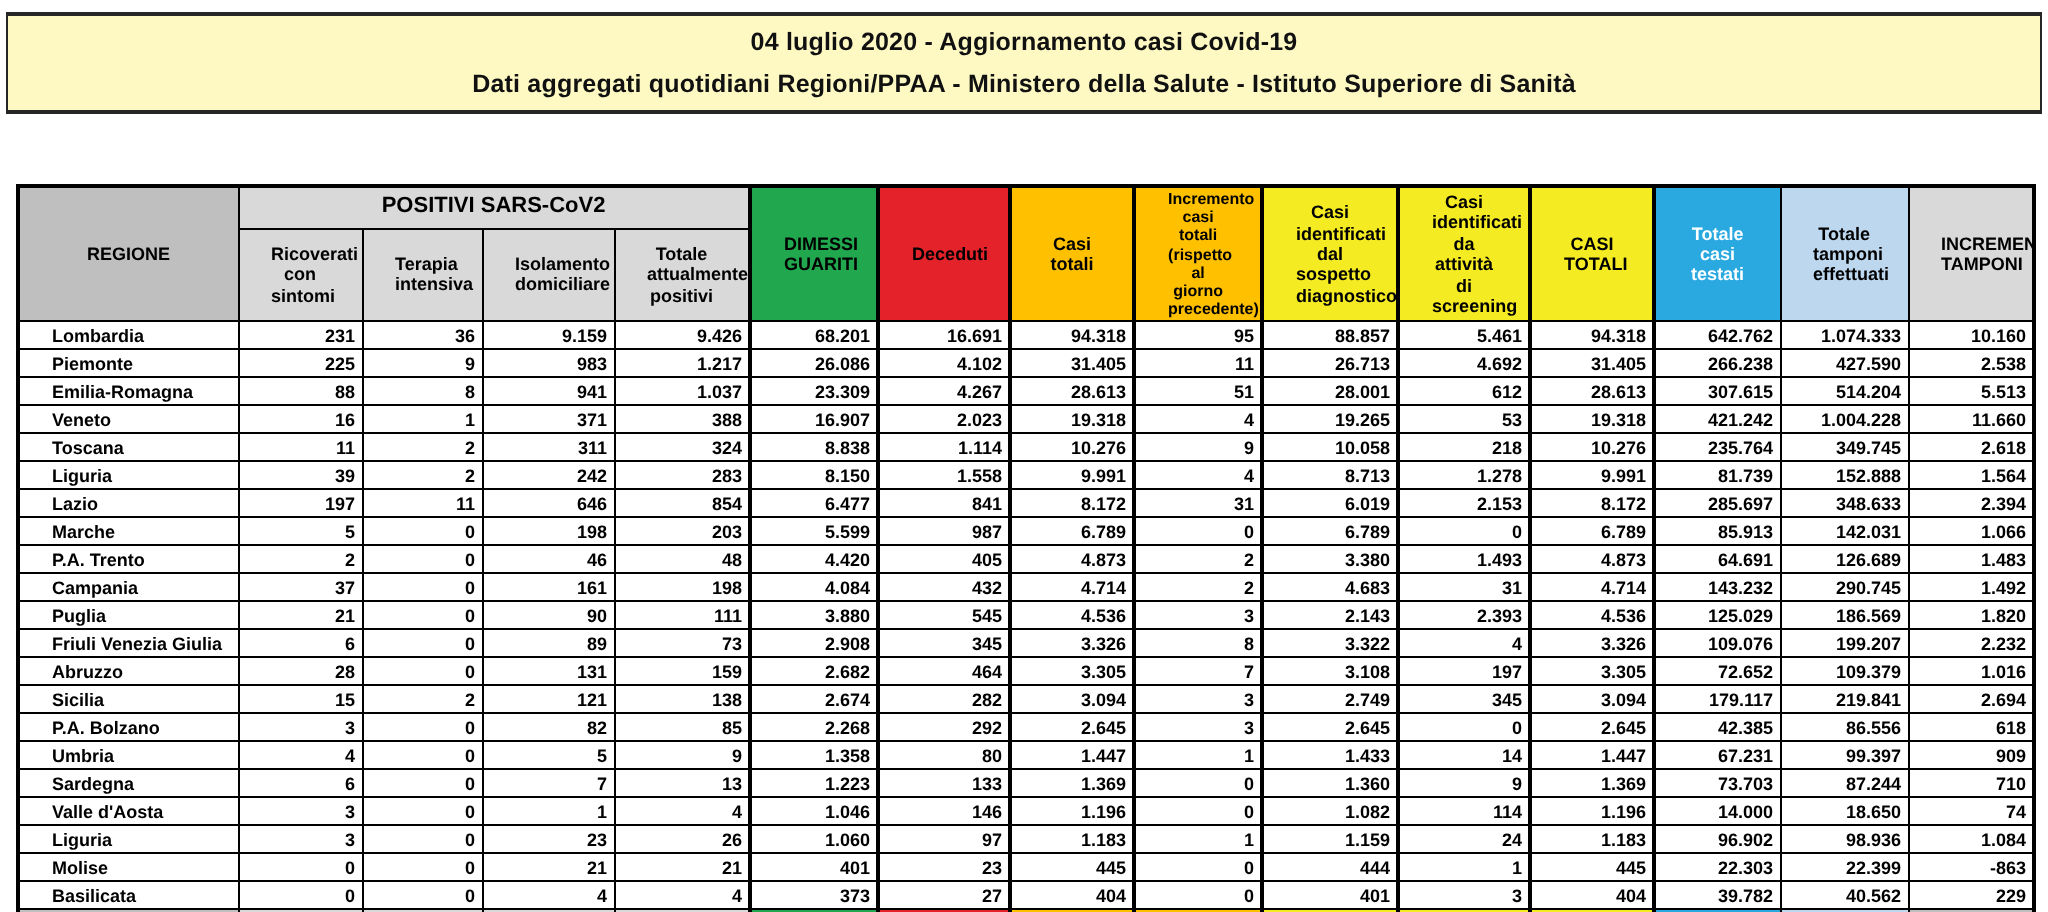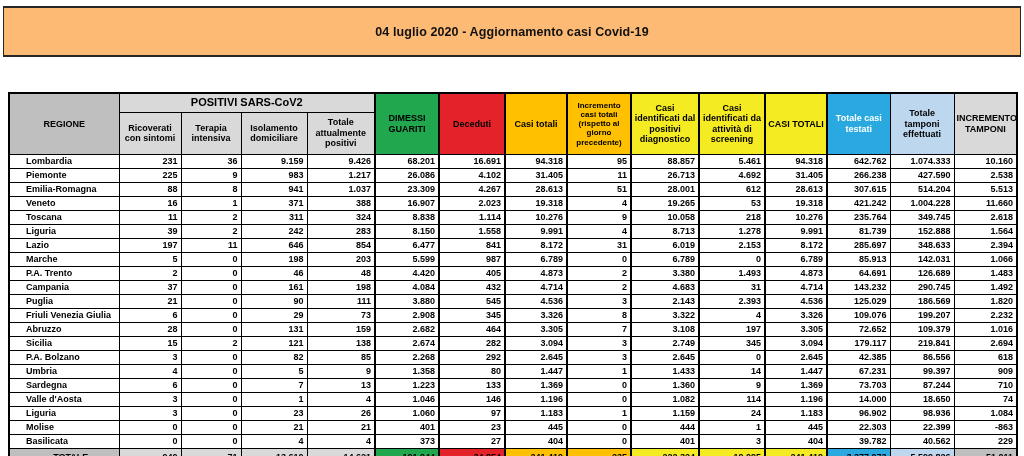--- a/index.html
+++ b/index.html
@@ -4,33 +4,33 @@
 <style>
   html,body{margin:0;padding:0;}
   body{
     width:1024px;height:456px;position:relative;background:#ffffff;
     font-family:"Liberation Sans", sans-serif;color:#000;
   }
   .title-box{
     position:absolute;left:3px;top:6px;width:1016px;height:47px;
     border:1px solid #262626;border-top-width:2px;border-bottom-width:2px;
     display:flex;flex-direction:column;justify-content:space-evenly;align-items:center;
-    text-align:center;background:#fdba74;
+    text-align:center;background:#fef9c3;
   }
   .title-line{font-size:12.5px;font-weight:600;color:#111;letter-spacing:.1px;}
 
   table{
     position:absolute;left:8px;top:92px;width:1008px;
     border-collapse:collapse;table-layout:fixed;
     border:2px solid #000;
   }
   th,td{border:1px solid #000;overflow:hidden;}
   thead th{
     font-weight:bold;text-align:center;vertical-align:middle;
-    padding:1px 2px;font-size:9px;line-height:1.15;white-space:normal;
+    padding:1px 16px;font-size:9px;line-height:1.15;white-space:normal;
   }
   .hrow1{height:19px;}
   .hrow2{height:42px;}
   .h-group{font-size:11px;}
   .h-small{font-size:8px;margin-top:12px;}
   tbody td{
     font-size:9px;font-weight:bold;white-space:nowrap;
     padding:0 3px 0 2px;height:13px;vertical-align:middle;background:#fff;
   }
   td.num{text-align:right;}
@@ -55,20 +55,21 @@
   .bg-blue{background:var(--blue);}
   .bg-lightblue{background:var(--light-blue);}
   .bg-gray-mid{background:var(--gray-mid);}
   .bg-gray-light{background:var(--gray-light);}
 </style>
 </head>
 <body>
 
 <div class="title-box">
   <div class="title-line">04 luglio 2020 - Aggiornamento casi Covid-19</div>
+  <div class="title-line">Dati aggregati quotidiani Regioni/PPAA - Ministero della Salute - Istituto Superiore di Sanità</div>
 </div>
 
 <table>
   <colgroup>
     <col style="width:110px">
       <col style="width:62px">
       <col style="width:60px">
       <col style="width:66px">
     <col style="width:68px">
       <col style="width:64px">
@@ -83,21 +84,21 @@
       <col style="width:63px">
   </colgroup>
   <thead>
     <tr class="hrow1">
       <th rowspan="2" class="h-regione">REGIONE</th>
       <th colspan="4" class="h-gray h-group">POSITIVI SARS-CoV2</th>
       <th rowspan="2" class="h-green bl2">DIMESSI GUARITI</th>
       <th rowspan="2" class="h-red bl2">Deceduti</th>
       <th rowspan="2" class="h-orange bl2">Casi totali</th>
       <th rowspan="2" class="h-orange h-small bl2">Incremento casi totali (rispetto al giorno precedente)</th>
-      <th rowspan="2" class="h-yellow bl2">Casi identificati dal positivi diagnostico</th>
+      <th rowspan="2" class="h-yellow bl2">Casi identificati dal sospetto diagnostico</th>
       <th rowspan="2" class="h-yellow bl2">Casi identificati da attività di screening</th>
       <th rowspan="2" class="h-yellow bl2">CASI TOTALI</th>
       <th rowspan="2" class="h-blue bl2">Totale casi testati</th>
       <th rowspan="2" class="h-lightblue">Totale tamponi effettuati</th>
       <th rowspan="2" class="h-gray">INCREMENTO TAMPONI</th>
     </tr>
     <tr class="hrow2">
       <th class="h-gray">Ricoverati con sintomi</th>
       <th class="h-gray">Terapia intensiva</th>
       <th class="h-gray">Isolamento domiciliare</th>
@@ -289,21 +290,21 @@
         <td class="num bl2">2.393</td>
         <td class="num bl2">4.536</td>
         <td class="num bl2">125.029</td>
         <td class="num">186.569</td>
         <td class="num">1.820</td>
       </tr>
       <tr>
         <td class="region">Friuli Venezia Giulia</td>
         <td class="num">6</td>
         <td class="num">0</td>
-        <td class="num">29</td>
+        <td class="num">89</td>
         <td class="num">73</td>
         <td class="num bl2">2.908</td>
         <td class="num bl2">345</td>
         <td class="num bl2">3.326</td>
         <td class="num bl2">8</td>
         <td class="num bl2">3.322</td>
         <td class="num bl2">4</td>
         <td class="num bl2">3.326</td>
         <td class="num bl2">109.076</td>
         <td class="num">199.207</td>

